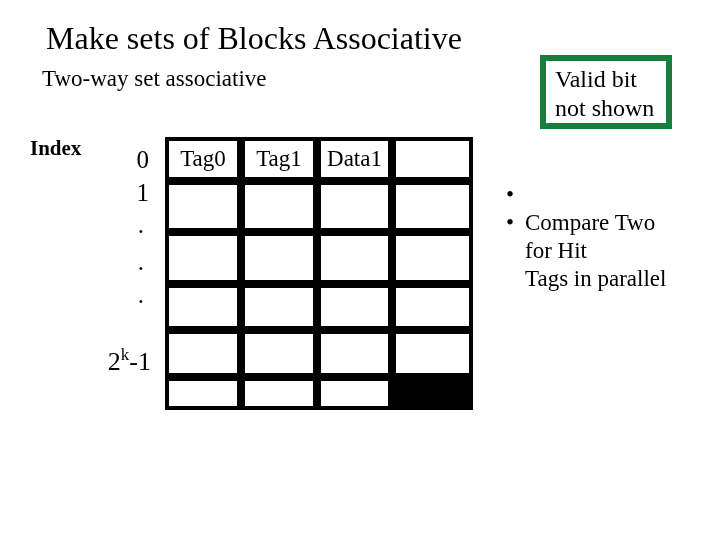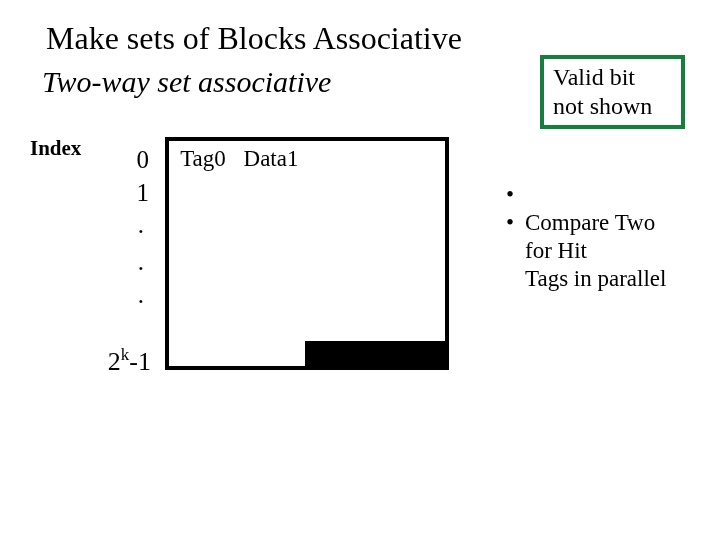--- a/index.html
+++ b/index.html
@@ -8,27 +8,27 @@
     background: #ffffff;
     color: #000000;
     font-family: "Liberation Serif", "DejaVu Serif", serif;
     position: relative;
     overflow: hidden;
   }
   .abs { position: absolute; }
 
   
   .title-line1 { left: 46px; top: 22px;  font-size: 32px; line-height: 1; white-space: nowrap; }
-  .title-line2 { left: 42px; top: 67px;  font-size: 30px; line-height: 1; white-space: nowrap; font-style: italic; }
+  .title-line2 { left: 42px; top: 67px;  font-size: 23px; line-height: 1; white-space: nowrap; }
 
   
   .valid-box {
     left: 540px; top: 55px;
-    width: 145px; height: 74px;
-    border: 4px solid #15803d;
+    width: 132px; height: 74px;
+    border: 6px solid #15803d;
     box-sizing: border-box;
     padding: 4px 0 0 9px;
     font-size: 24px; line-height: 29px;
   }
 
   
   .index-label { left: 30px; top: 138px; font-size: 21px; line-height: 1; font-weight: bold; }
   .index-values { left: 95px; top: 0; width: 58px; height: 540px; }
   .index-values > div { position: absolute; right: 4px; line-height: 1; font-size: 25px; }
   .idx-first  { top: 147px; }
@@ -39,21 +39,21 @@
   .idx-last   { top: 349px; font-size: 26px !important; right: 2px !important; white-space: nowrap; margin-left: 28px; }
   .idx-last sup { font-size: 17px; line-height: 0; }
 
   
   .cache-table {
     left: 165px; top: 137px;
     background: #000000;
     display: grid;
     grid-template-columns: 68px 68px 67px 73px;
     grid-template-rows: 36px 43px 44px 38px 39px 25px;
-    gap: 0;
+    gap: 8px;
     padding: 4px;
   }
   .cache-cell { background: #ffffff; }
   .cache-cell.hdr {
     display: flex; align-items: center; justify-content: center;
     font-size: 23px; white-space: nowrap;
   }
 
   
   .notes { left: 506px; top: 181px; width: 190px; font-size: 23px; line-height: 28px; }
@@ -78,20 +78,21 @@
   <div class="idx-first">0</div>
   <div class="idx-second">1</div>
   <div class="idx-dot1">.</div>
   <div class="idx-dot2">.</div>
   <div class="idx-dot3">.</div>
   <div class="idx-last"><span>2</span><sup>k</sup><span>-1</span></div>
 </div>
 
 <div class="abs cache-table">
   <div class="cache-cell hdr">Tag0</div>
+  <div class="cache-cell hdr">Tag1</div>
   <div class="cache-cell hdr">Data1</div>
 
   <div class="cache-cell"></div>
   <div class="cache-cell"></div>
   <div class="cache-cell"></div>
   <div class="cache-cell"></div>
 
   <div class="cache-cell"></div>
   <div class="cache-cell"></div>
   <div class="cache-cell"></div>

